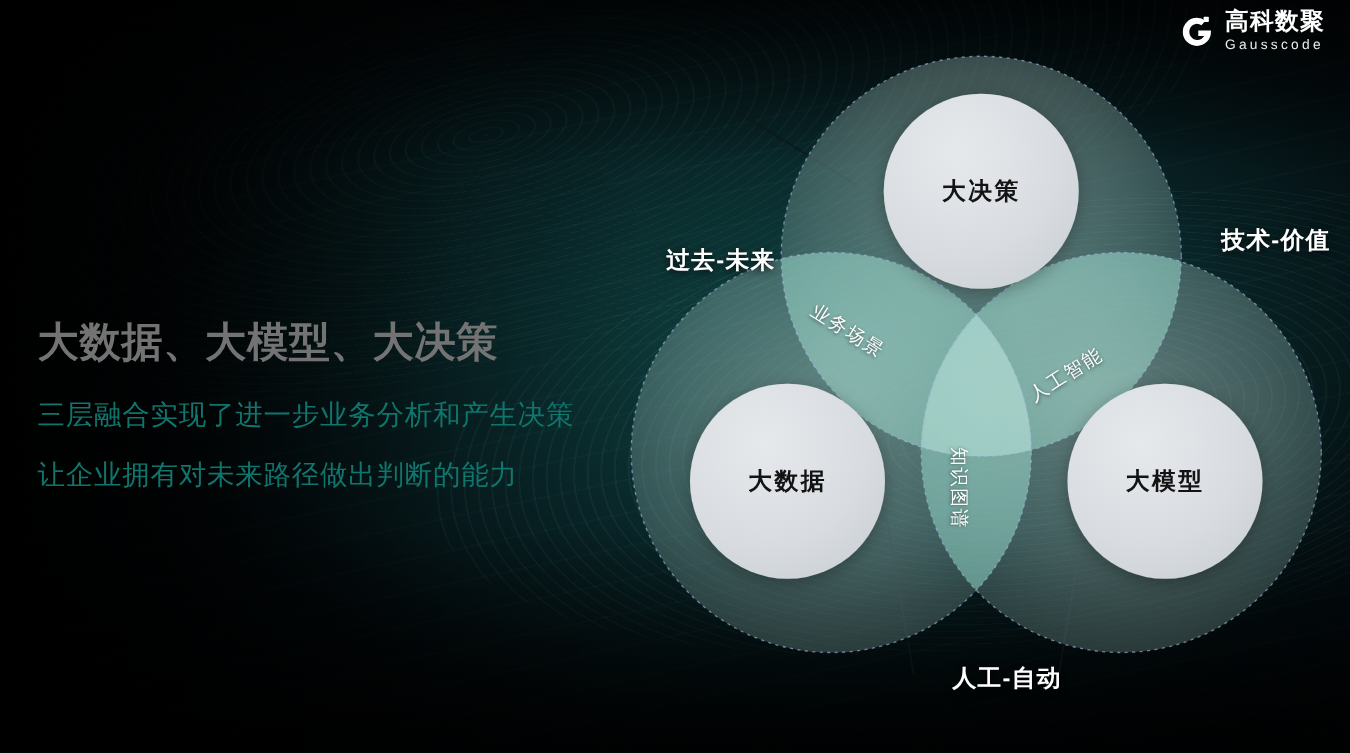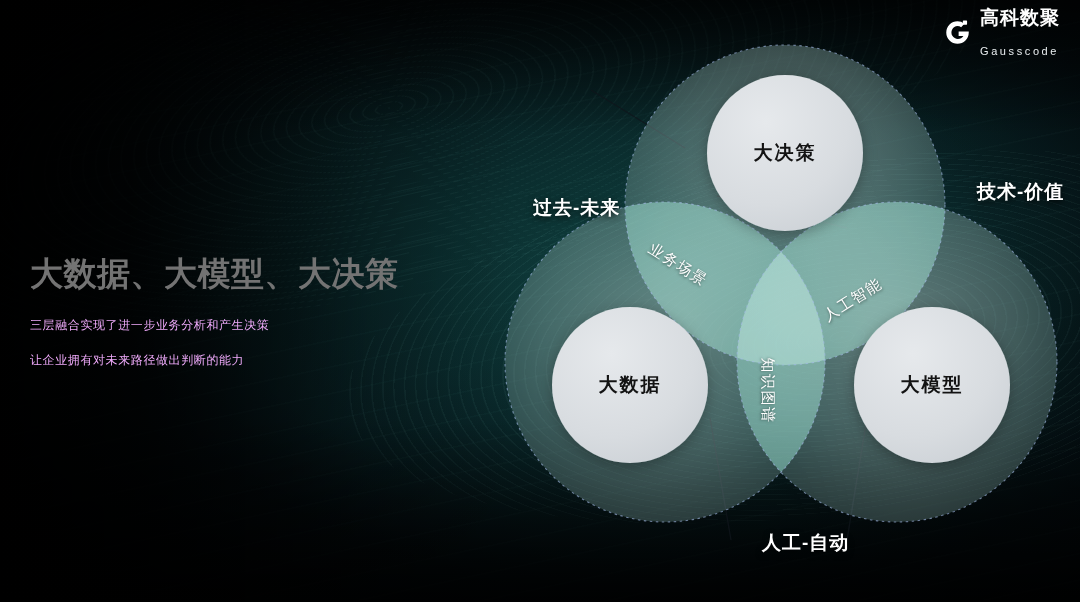--- a/index.html
+++ b/index.html
@@ -95,42 +95,42 @@
   .logo-cn {
     font-size: 19px;
     font-weight: 700;
     color: #ffffff;
     letter-spacing: 1px;
   }
   .logo-en {
     font-size: 11px;
     color: #e9eef0;
     letter-spacing: 2.6px;
-    margin-top: 19px;
+    margin-top: 4px;
   }
 
   
   .copy {
     position: absolute;
     left: 30px;
     top: 252px;
     width: 430px;
     z-index: 30;
   }
   .copy-title {
     font-size: 33px;
     font-weight: 700;
     color: #737373;
     letter-spacing: 0.5px;
     margin: 0 0 20px 0;
     white-space: nowrap;
   }
   .copy-line {
-    font-size: 12px;
-    color: #f0abfc;
+    font-size: 22px;
+    color: #0f766e;
     margin: 0 0 18px 0;
     letter-spacing: 0.6px;
     font-weight: 400;
     font-family: Liberation Serif, serif;
   }
   .copy-line:last-child { margin-bottom: 0; }
 
   
   .venn {
     position: absolute;

